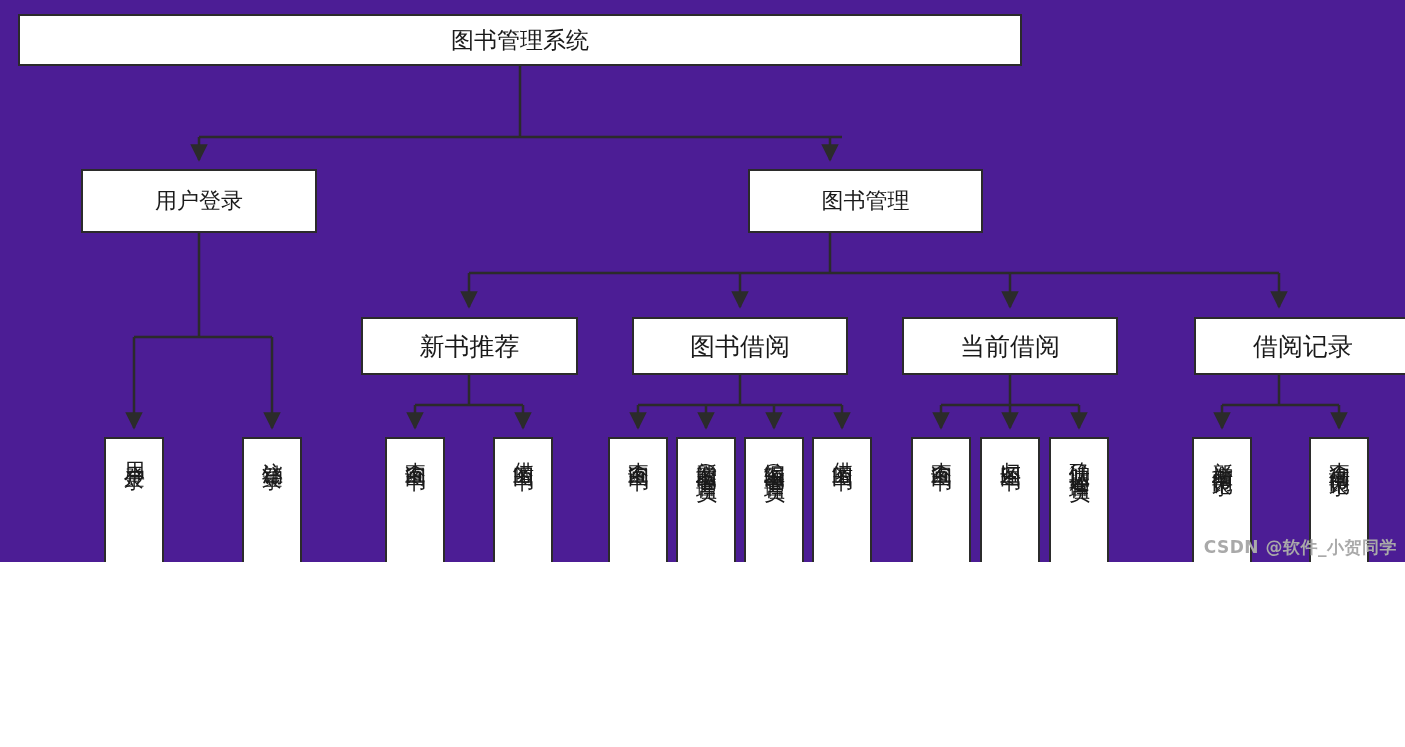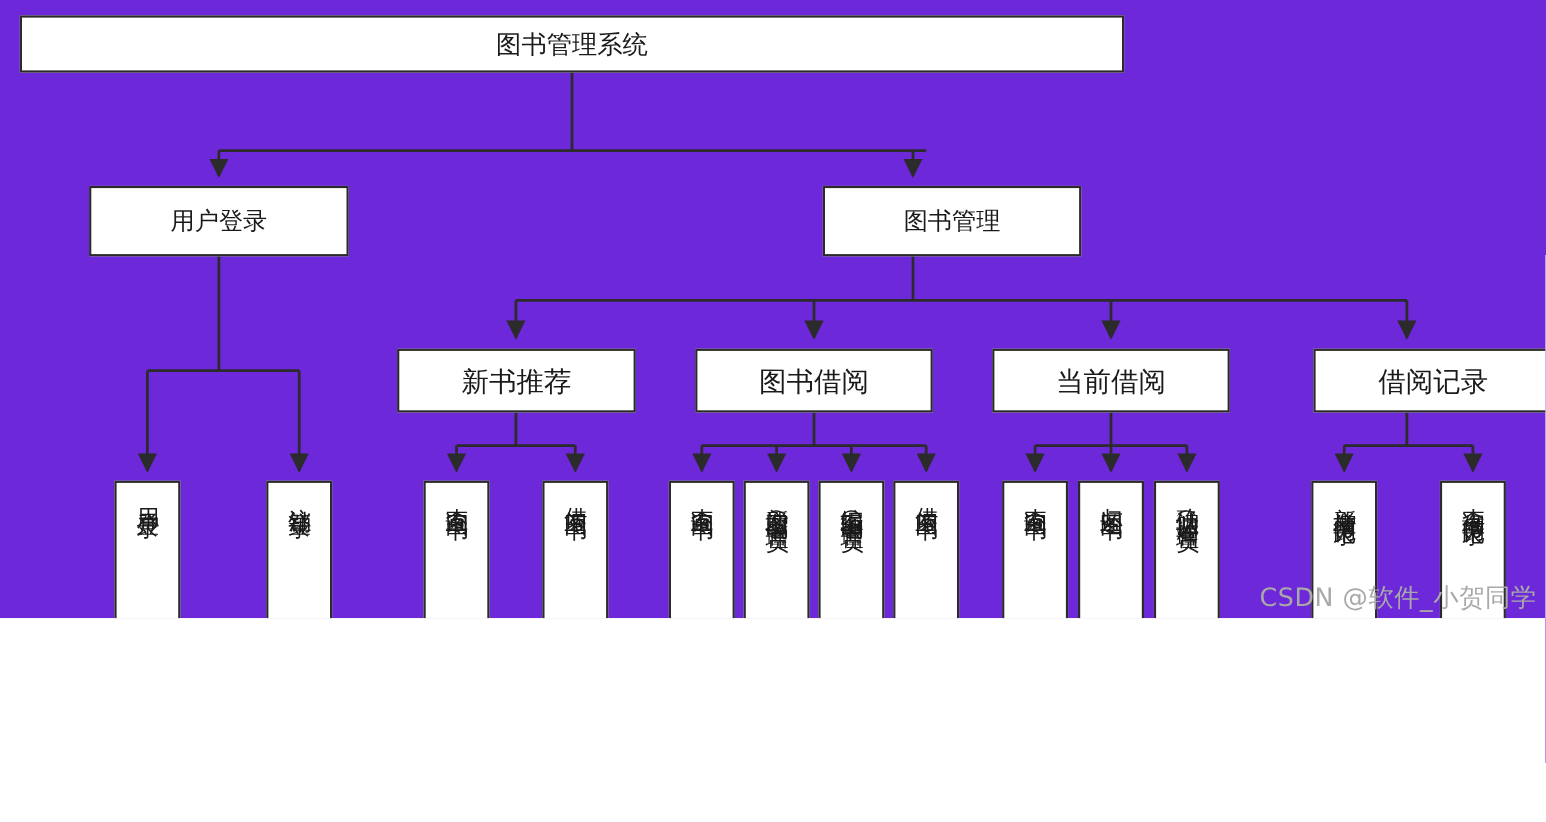--- a/index.html
+++ b/index.html
@@ -8,21 +8,21 @@
     padding: 0;
     background: #ffffff;
   }
   body {
     font-family: "DejaVu Sans", "Liberation Sans", sans-serif;
   }
   #canvas {
     position: relative;
     width: 1405px;
     height: 562px;
-    background: #6d28d9;
+    background: #4c1d95;
     overflow: hidden;
   }
   svg.wires {
     position: absolute;
     left: 0;
     top: 0;
     width: 1405px;
     height: 747px;
     pointer-events: none;
   }
@@ -55,24 +55,25 @@
     writing-mode: vertical-rl;
     text-orientation: upright;
     letter-spacing: 3px;
     line-height: 1;
     white-space: nowrap;
   }
   .watermark {
     position: absolute;
     right: 8px;
     bottom: 3px;
-    font-size: 23px;
+    font-size: 17px;
     color: #a9a9a9;
     white-space: nowrap;
     letter-spacing: 0.5px;
+    font-weight: bold;
   }
 </style>
 </head>
 <body>
 
 <div id="canvas">
 
   <svg class="wires" viewBox="0 0 1405 747" xmlns="http://www.w3.org/2000/svg">
     <defs>
       <marker id="arrow" viewBox="0 0 10 10" refX="9" refY="5" markerWidth="7" markerHeight="7" orient="auto-start-reverse">

